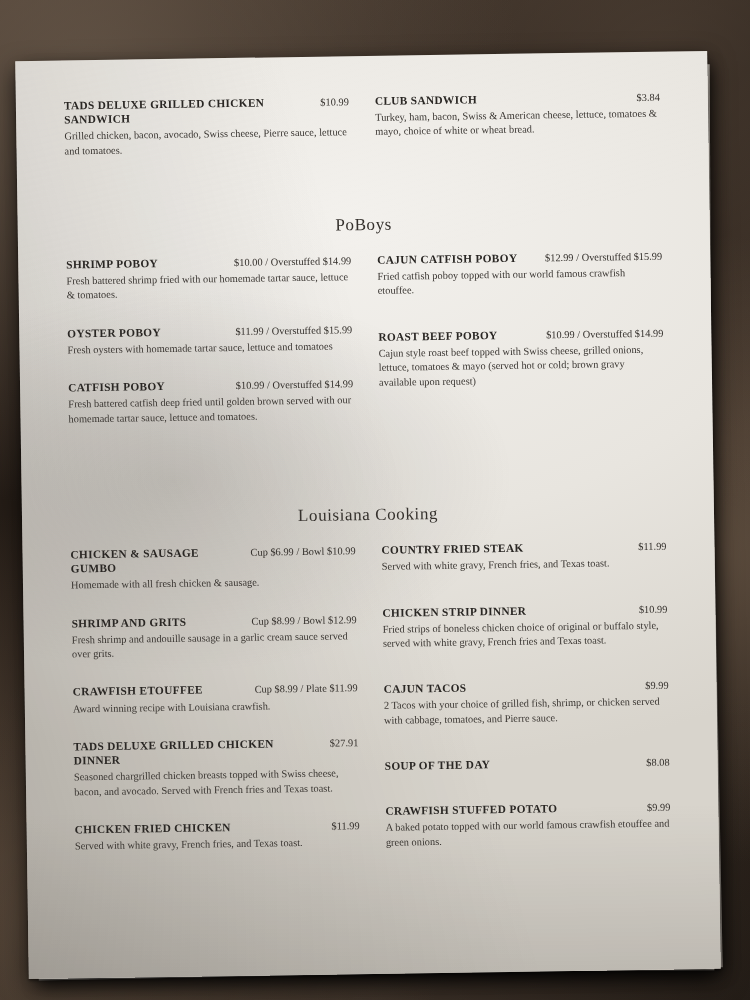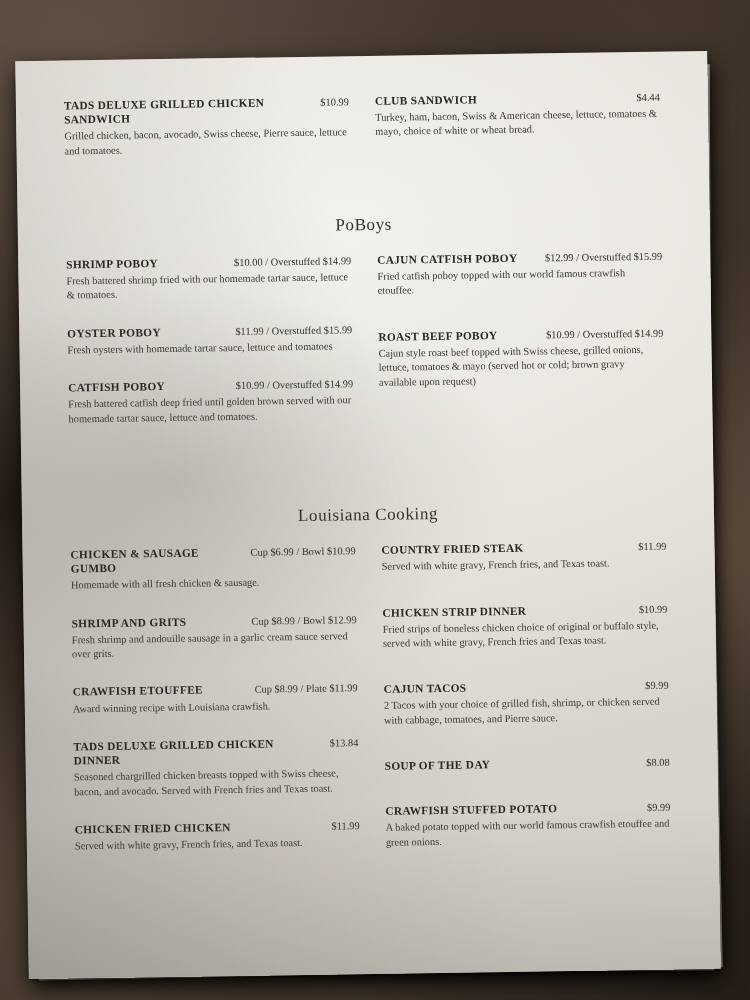--- a/index.html
+++ b/index.html
@@ -153,21 +153,21 @@
             <div class="item-name">TADS DELUXE GRILLED CHICKEN SANDWICH</div>
             <div class="item-price">$10.99</div>
           </div>
           <div class="item-desc">Grilled chicken, bacon, avocado, Swiss cheese, Pierre sauce, lettuce and tomatoes.</div>
         </div>
       </div>
       <div class="col">
         <div class="item">
           <div class="item-head">
             <div class="item-name">CLUB SANDWICH</div>
-            <div class="item-price">$4.44</div>
+            <div class="item-price">$3.84</div>
           </div>
           <div class="item-desc">Turkey, ham, bacon, Swiss &amp; American cheese, lettuce, tomatoes &amp; mayo, choice of white or wheat bread.</div>
         </div>
       </div>
     </div>
 
     <div class="spacer-l"></div>
     <div class="spacer-m"></div>
 
     <h2 class="section-title">PoBoys</h2>
@@ -262,21 +262,21 @@
             <div class="item-price">Cup $8.99 / Plate $11.99</div>
           </div>
           <div class="item-desc">Award winning recipe with Louisiana crawfish.</div>
         </div>
 
         <div class="spacer-s"></div>
 
         <div class="item">
           <div class="item-head">
             <div class="item-name">TADS DELUXE GRILLED CHICKEN DINNER</div>
-            <div class="item-price">$13.84</div>
+            <div class="item-price">$27.91</div>
           </div>
           <div class="item-desc">Seasoned chargrilled chicken breasts topped with Swiss cheese, bacon, and avocado. Served with French fries and Texas toast.</div>
         </div>
 
         <div class="spacer-s"></div>
 
         <div class="item">
           <div class="item-head">
             <div class="item-name">CHICKEN FRIED CHICKEN</div>
             <div class="item-price">$11.99</div>

